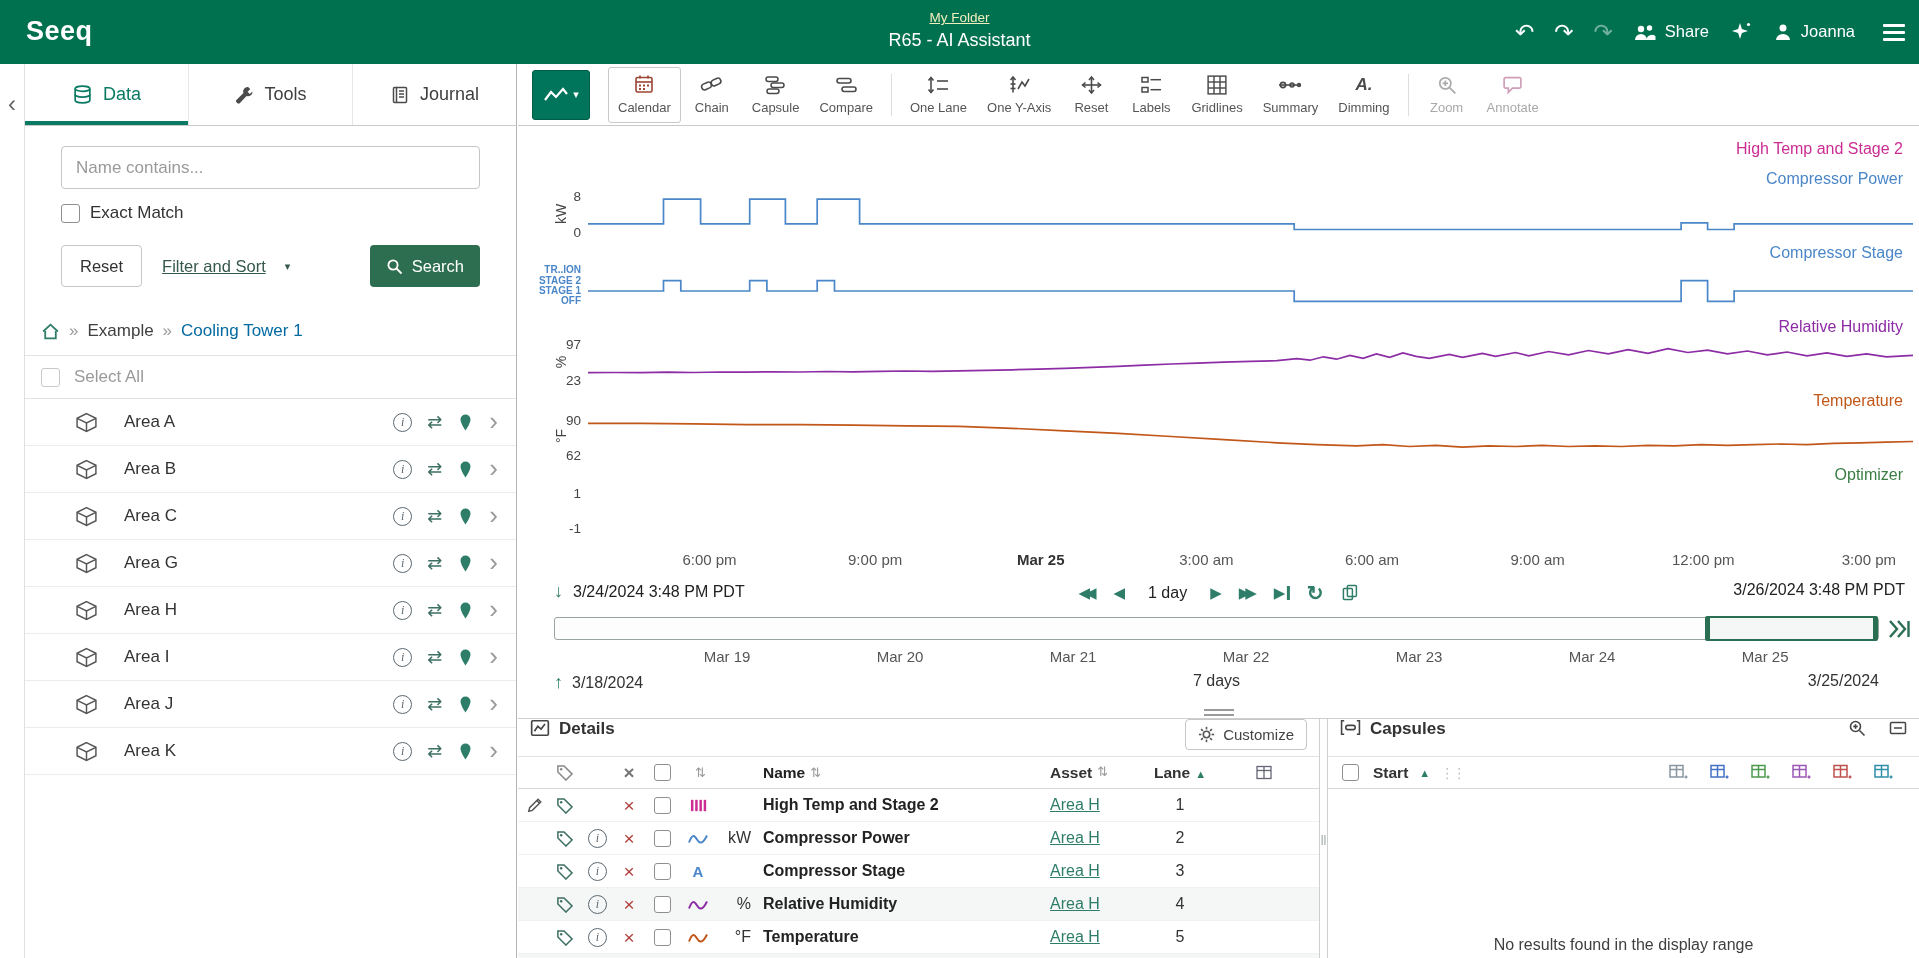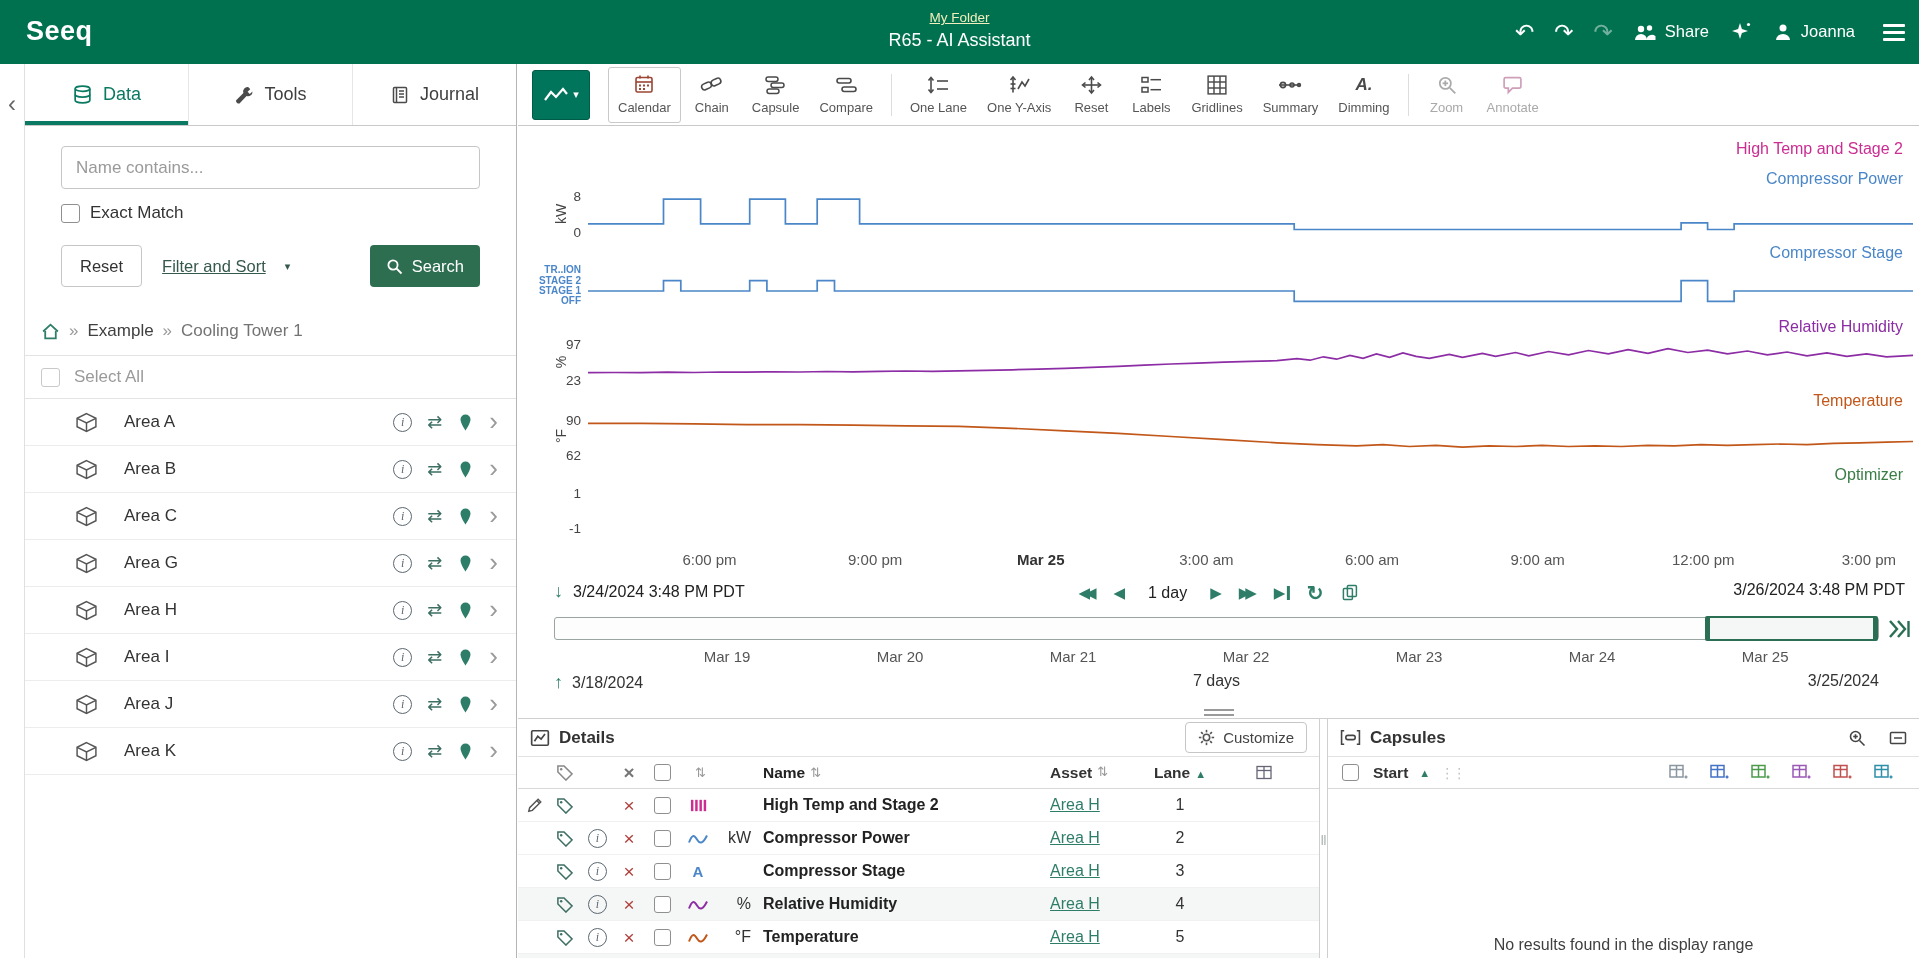--- a/index.html
+++ b/index.html
@@ -37,21 +37,21 @@
   .cb.disabled{border-color:#c9c9c9}
   .filter-row{display:flex;align-items:center;margin-top:22px;margin-bottom:22px}
   .btn-reset{height:42px;padding:0 18px;border:1px solid #c6c6c6;background:#fff;border-radius:4px;font-size:16.5px;color:#333;font-family:inherit;cursor:pointer}
   .filter-sort{margin-left:20px;color:#35584d;font-size:16.5px;cursor:pointer;display:flex;align-items:center;gap:19px}
   .filter-sort u{text-decoration:underline}
   .caret{font-size:11px;color:#35584d}
   .btn-search{margin-left:auto;height:42px;padding:0 16px;background:#2e6e50;color:#fff;border:none;border-radius:4px;font-size:16.5px;display:flex;align-items:center;gap:9px;font-family:inherit;cursor:pointer}
   .breadcrumb{display:flex;align-items:center;gap:9px;padding:12px 16px 14px;font-size:17px;border-bottom:1px solid #e3e3e3}
   .sep{color:#999}
   .bc-link{color:#404040;cursor:pointer}
-  .bc-cur{color:#737373}
+  .bc-cur{color:#0369a1}
   .select-all{display:flex;align-items:center;gap:14px;padding:11px 16px;border-bottom:1px solid #e3e3e3;color:#9a9a9a;font-size:17px}
   .area-list{flex:1;overflow:hidden}
   .area-row{height:47px;display:flex;align-items:center;border-bottom:1px solid #ececec;padding:0 18px 0 50px;cursor:pointer}
   .area-label{margin-left:26px;font-size:17px;color:#333;flex:1}
   .row-icons{display:flex;align-items:center;gap:15px}
   .i-info{width:19px;height:19px;border:1.3px solid #5b6770;border-radius:50%;display:flex;align-items:center;justify-content:center;font-size:12px;color:#5b6770;font-family:"Liberation Serif",serif;font-style:italic;cursor:pointer}
   .i-swap{color:#3e6f63;font-size:18px;cursor:pointer}
   .i-pin{color:#2e7d68;display:flex;cursor:pointer}
   .i-chev{color:#9a9a9a;font-size:26px;line-height:1;margin-top:-3px;cursor:pointer}
 
@@ -97,21 +97,21 @@
   .ov-start{position:absolute;left:0;display:flex;gap:9px;align-items:center}
   .ov-dur{position:absolute;left:50%;transform:translateX(-50%);cursor:pointer}
   .ov-end{position:absolute;right:0;cursor:pointer}
 
   .hsplit{height:12px;flex:none;display:flex;align-items:center;justify-content:center;cursor:row-resize}
   .grip{width:30px;height:7px;border-top:2px solid #9a9a9a;border-bottom:2px solid #9a9a9a}
 
   
   .panels{flex:1;display:flex;overflow:hidden;border-top:1px solid #cfcfcf}
   .details{width:802px;flex:none;border-right:1px solid #cfcfcf;display:flex;flex-direction:column;overflow:hidden}
-  .p-head{height:37px;flex:none;display:flex;align-items:center;gap:9px;padding:0 12px}
+  .p-head{height:37px;flex:none;display:flex;align-items:flex-start;gap:9px;padding:0 12px}
   .p-title{font-size:17px;font-weight:bold;color:#333}
   .customize-btn{margin-left:auto;height:31px;display:flex;align-items:center;gap:8px;padding:0 12px;border:1px solid #c6c6c6;border-radius:4px;background:#fff;font-size:15px;color:#444;font-family:inherit;cursor:pointer}
   .d-colhead{height:33px;flex:none;display:flex;align-items:center;border-top:1px solid #e2e2e2;border-bottom:1px solid #d8d8d8;font-size:15.5px;font-weight:bold;color:#333}
   .d-rows{flex:1;overflow:hidden}
   .d-row{height:33px;display:flex;align-items:center;font-size:16px;border-bottom:1px solid #f1f1f1}
   .d-row:nth-child(2n+4){background:#f5f7f6}
   .c-pencil{width:30px;padding-left:9px;flex:none;display:flex;cursor:pointer}
   .c-tag{width:33px;flex:none;display:flex;justify-content:center;color:#3e6f63;cursor:pointer}
   .d-colhead .c-tag{color:#888}
   .c-info{width:33px;flex:none;display:flex;justify-content:center}

